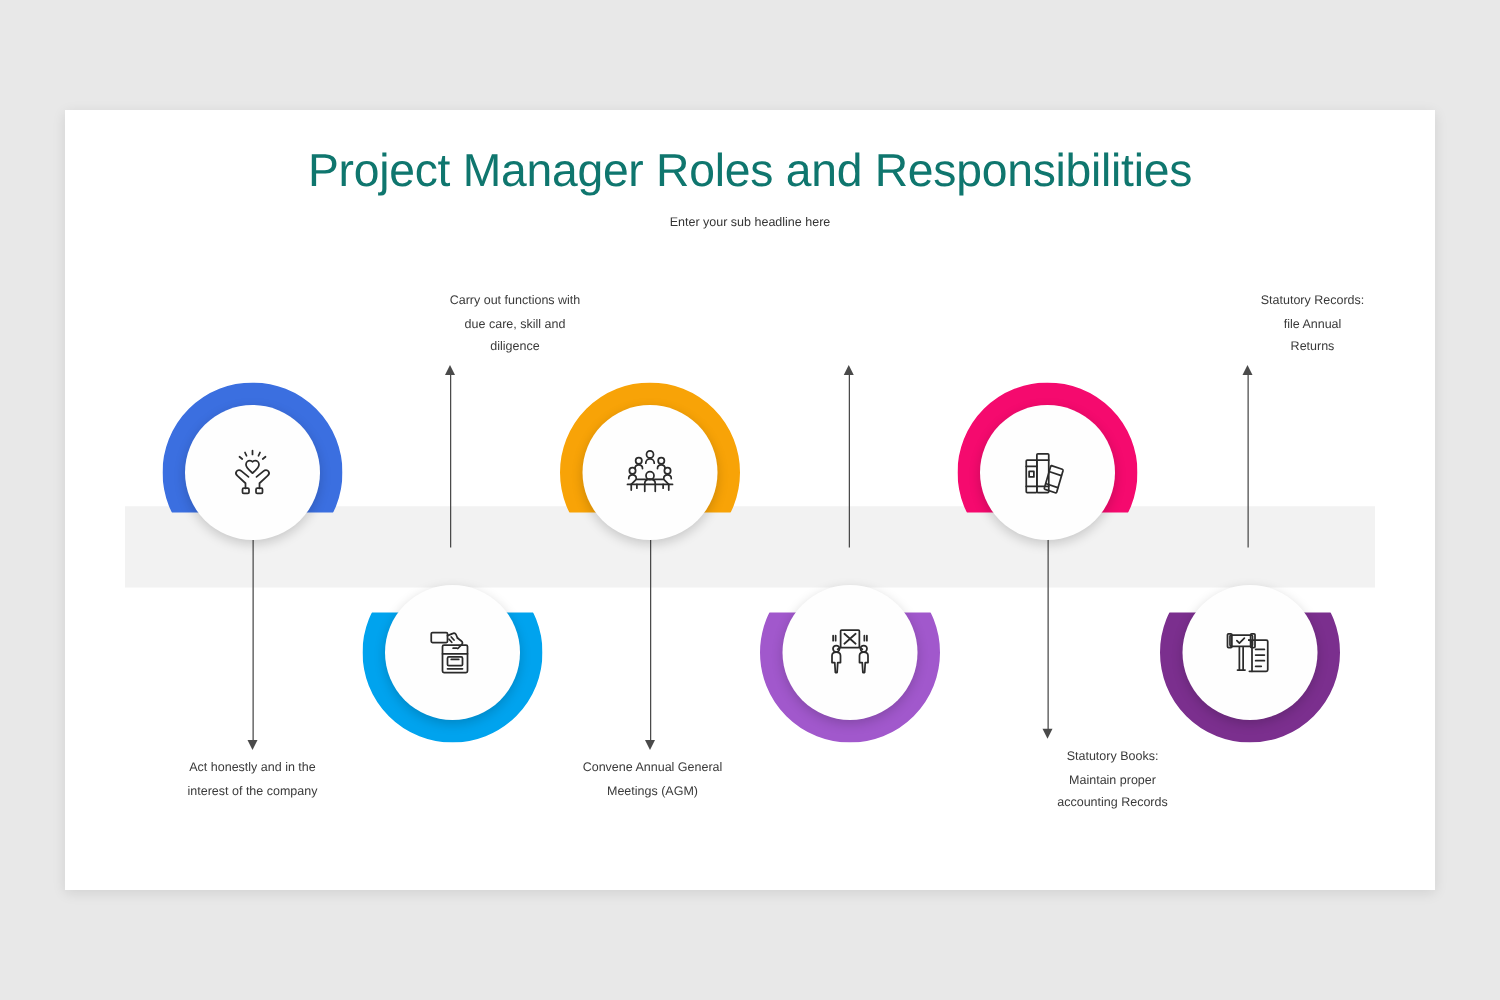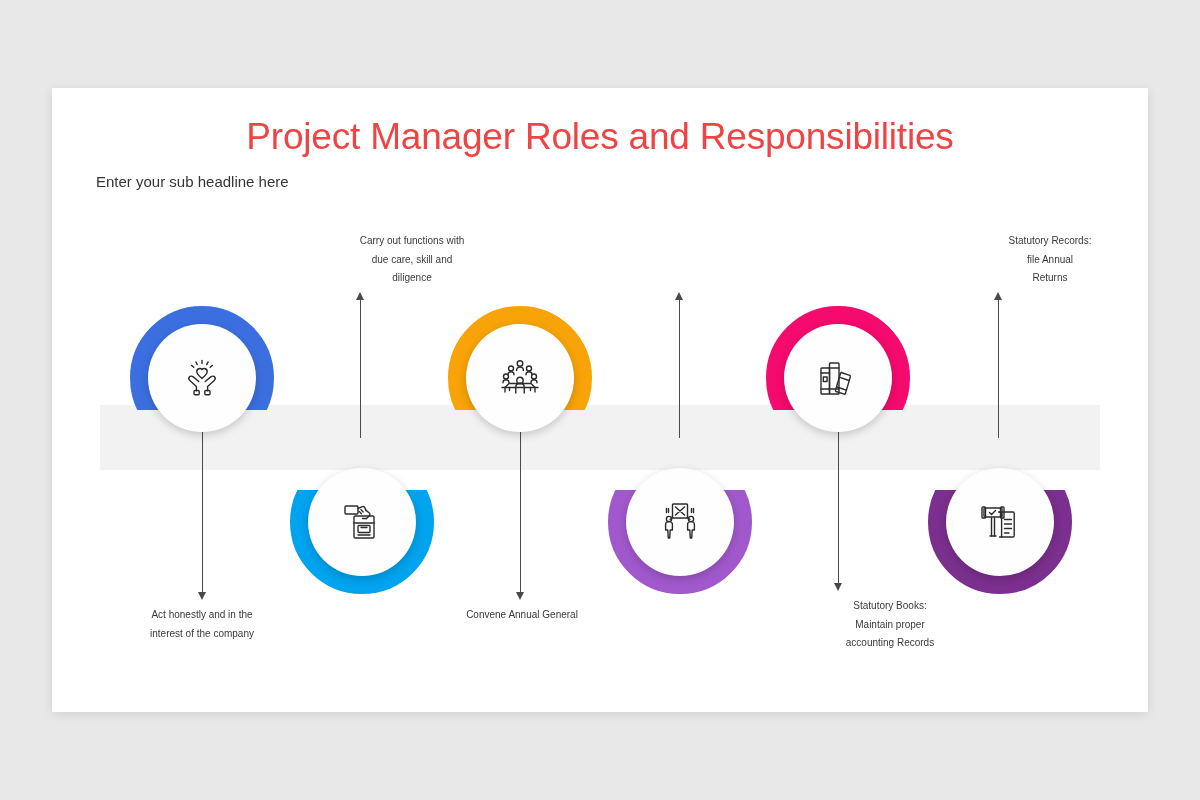--- a/index.html
+++ b/index.html
@@ -26,32 +26,31 @@
 
   
   #title {
     position: absolute;
     left: 0;
     top: 28px;
     width: 100%;
     text-align: center;
     font-size: 37px;
     font-weight: 400;
-    color: #ef4444;
+    color: #0f766e;
     letter-spacing: -0.2px;
   }
   #subtitle {
     position: absolute;
     left: 0;
     top: 85px;
     width: 100%;
-    text-align: left;
-    font-size: 15px;
+    text-align: center;
+    font-size: 10px;
     color: #353535;
-    margin-left: 44px;
   }
 
   
   #band {
     position: absolute;
     left: 48px;
     top: 317px;
     width: 1000px;
     height: 65px;
     background: #f2f2f2;
@@ -149,20 +148,21 @@
     <div>Returns</div>
   </div>
 
   <div class="caption" style="left:40px; top:518px; width:220px;">
     <div>Act honestly and in the</div>
     <div>interest of the company</div>
   </div>
 
   <div class="caption" style="left:360px; top:518px; width:220px;">
     <div>Convene Annual General</div>
+    <div>Meetings (AGM)</div>
   </div>
 
   <div class="caption" style="left:728px; top:509px; width:220px;">
     <div>Statutory Books:</div>
     <div>Maintain proper</div>
     <div>accounting Records</div>
   </div>
 
   <div class="conn" style="left:150px; top:222px; height:286px;"></div>
   <div class="arrow-head down" style="left:146px; top:504px;"></div>

